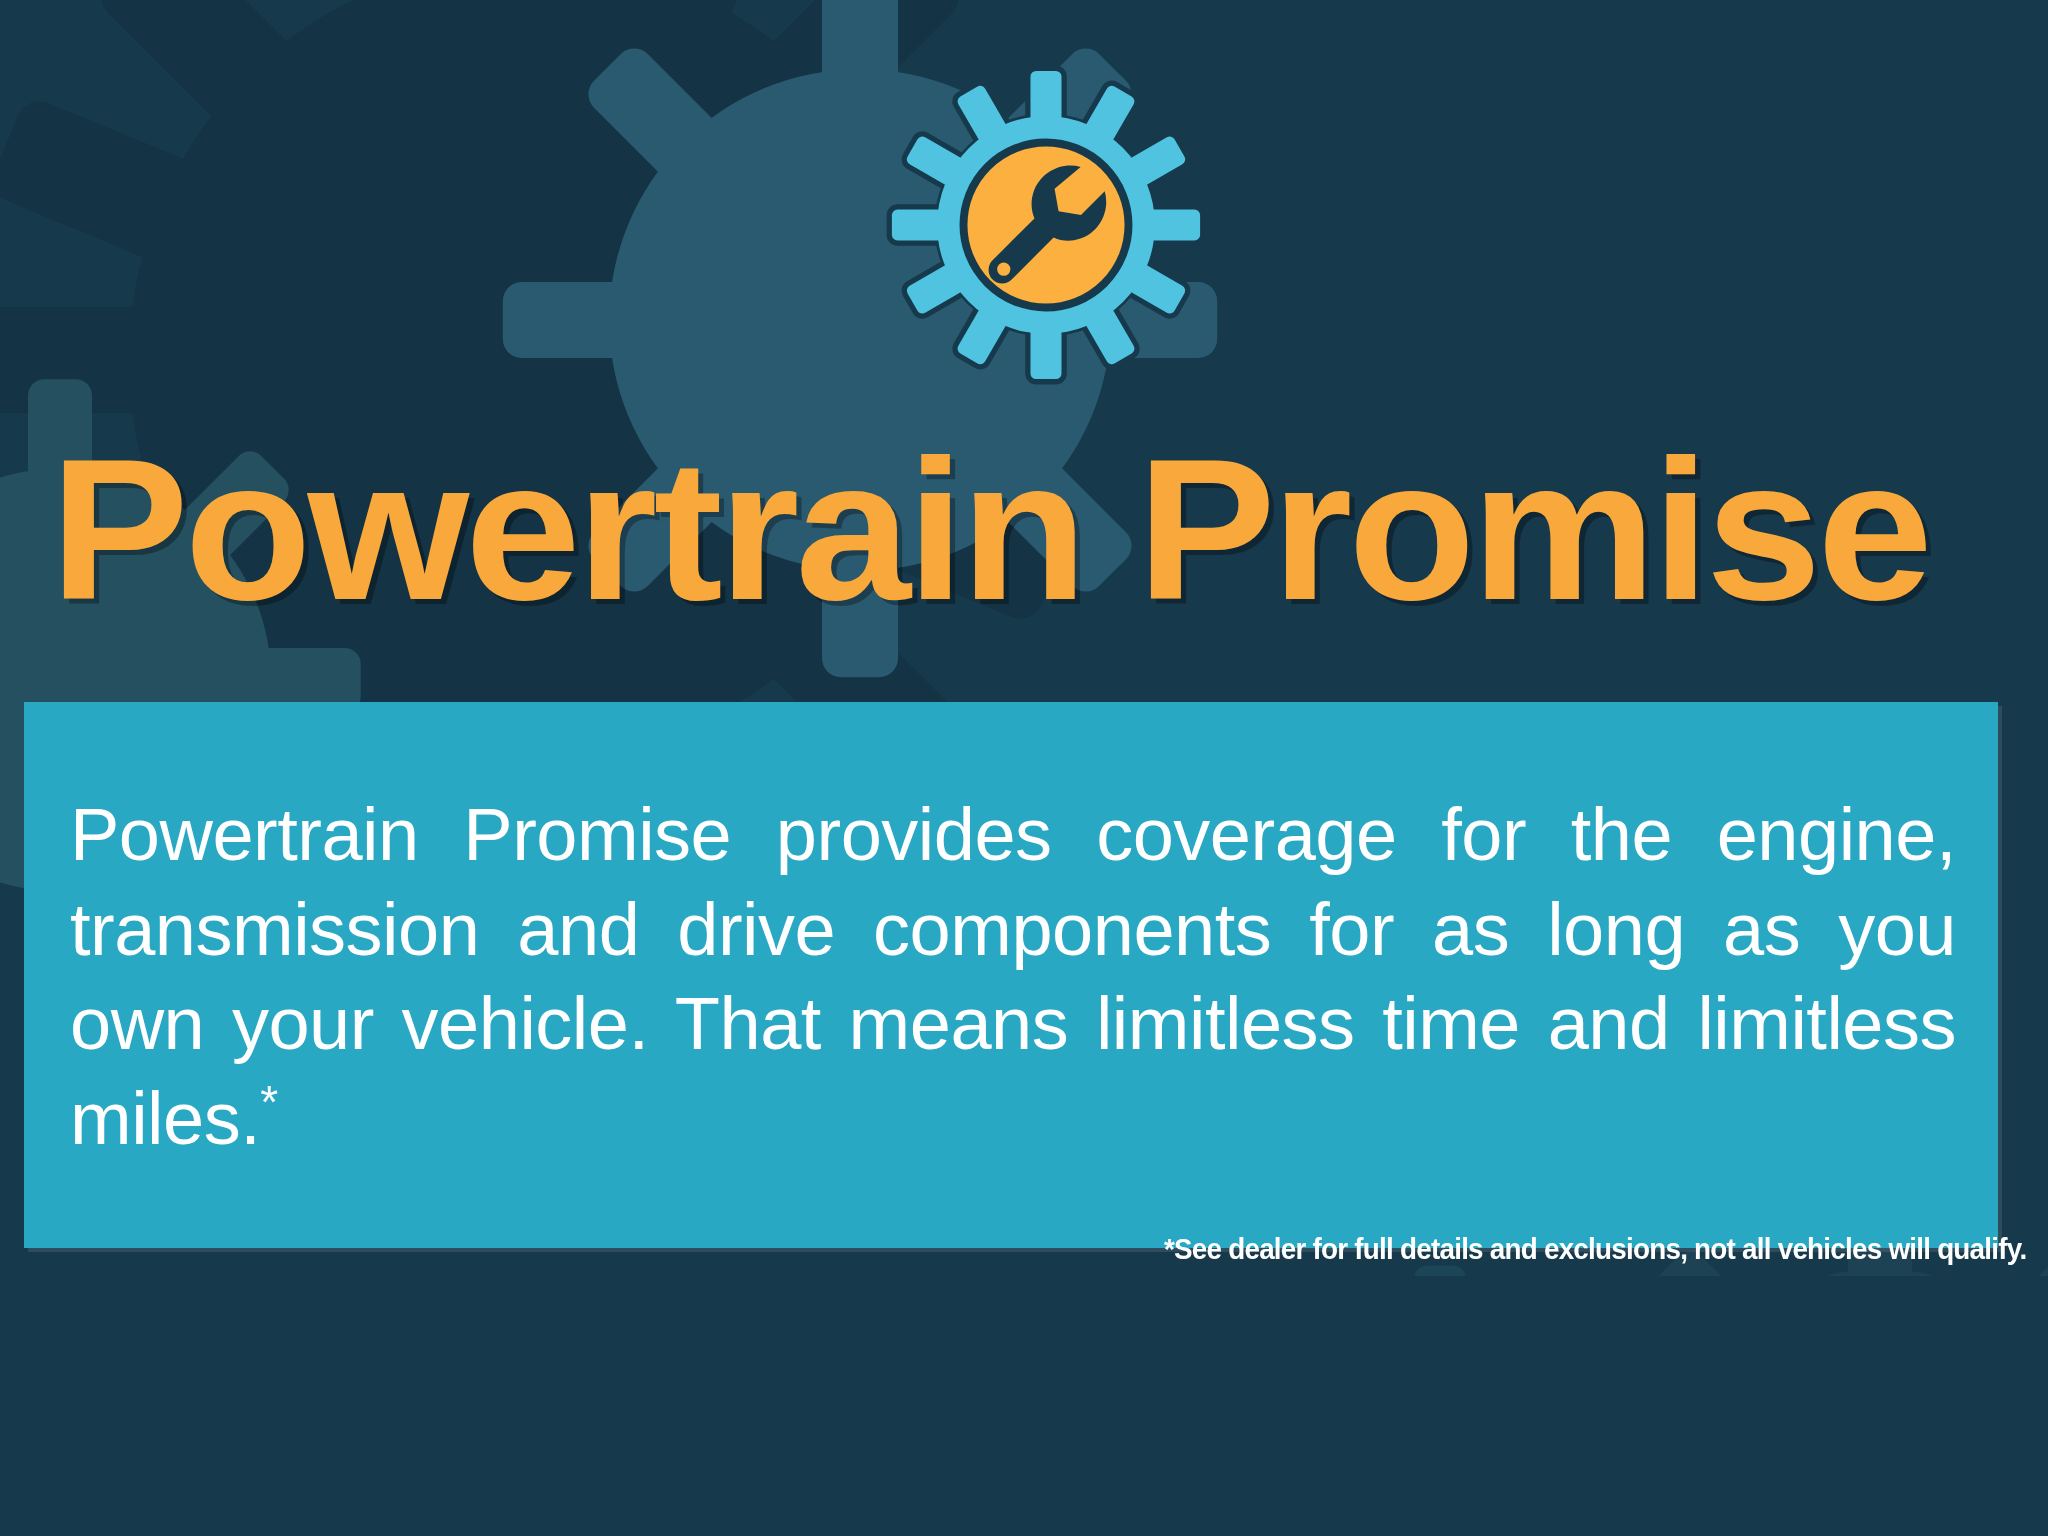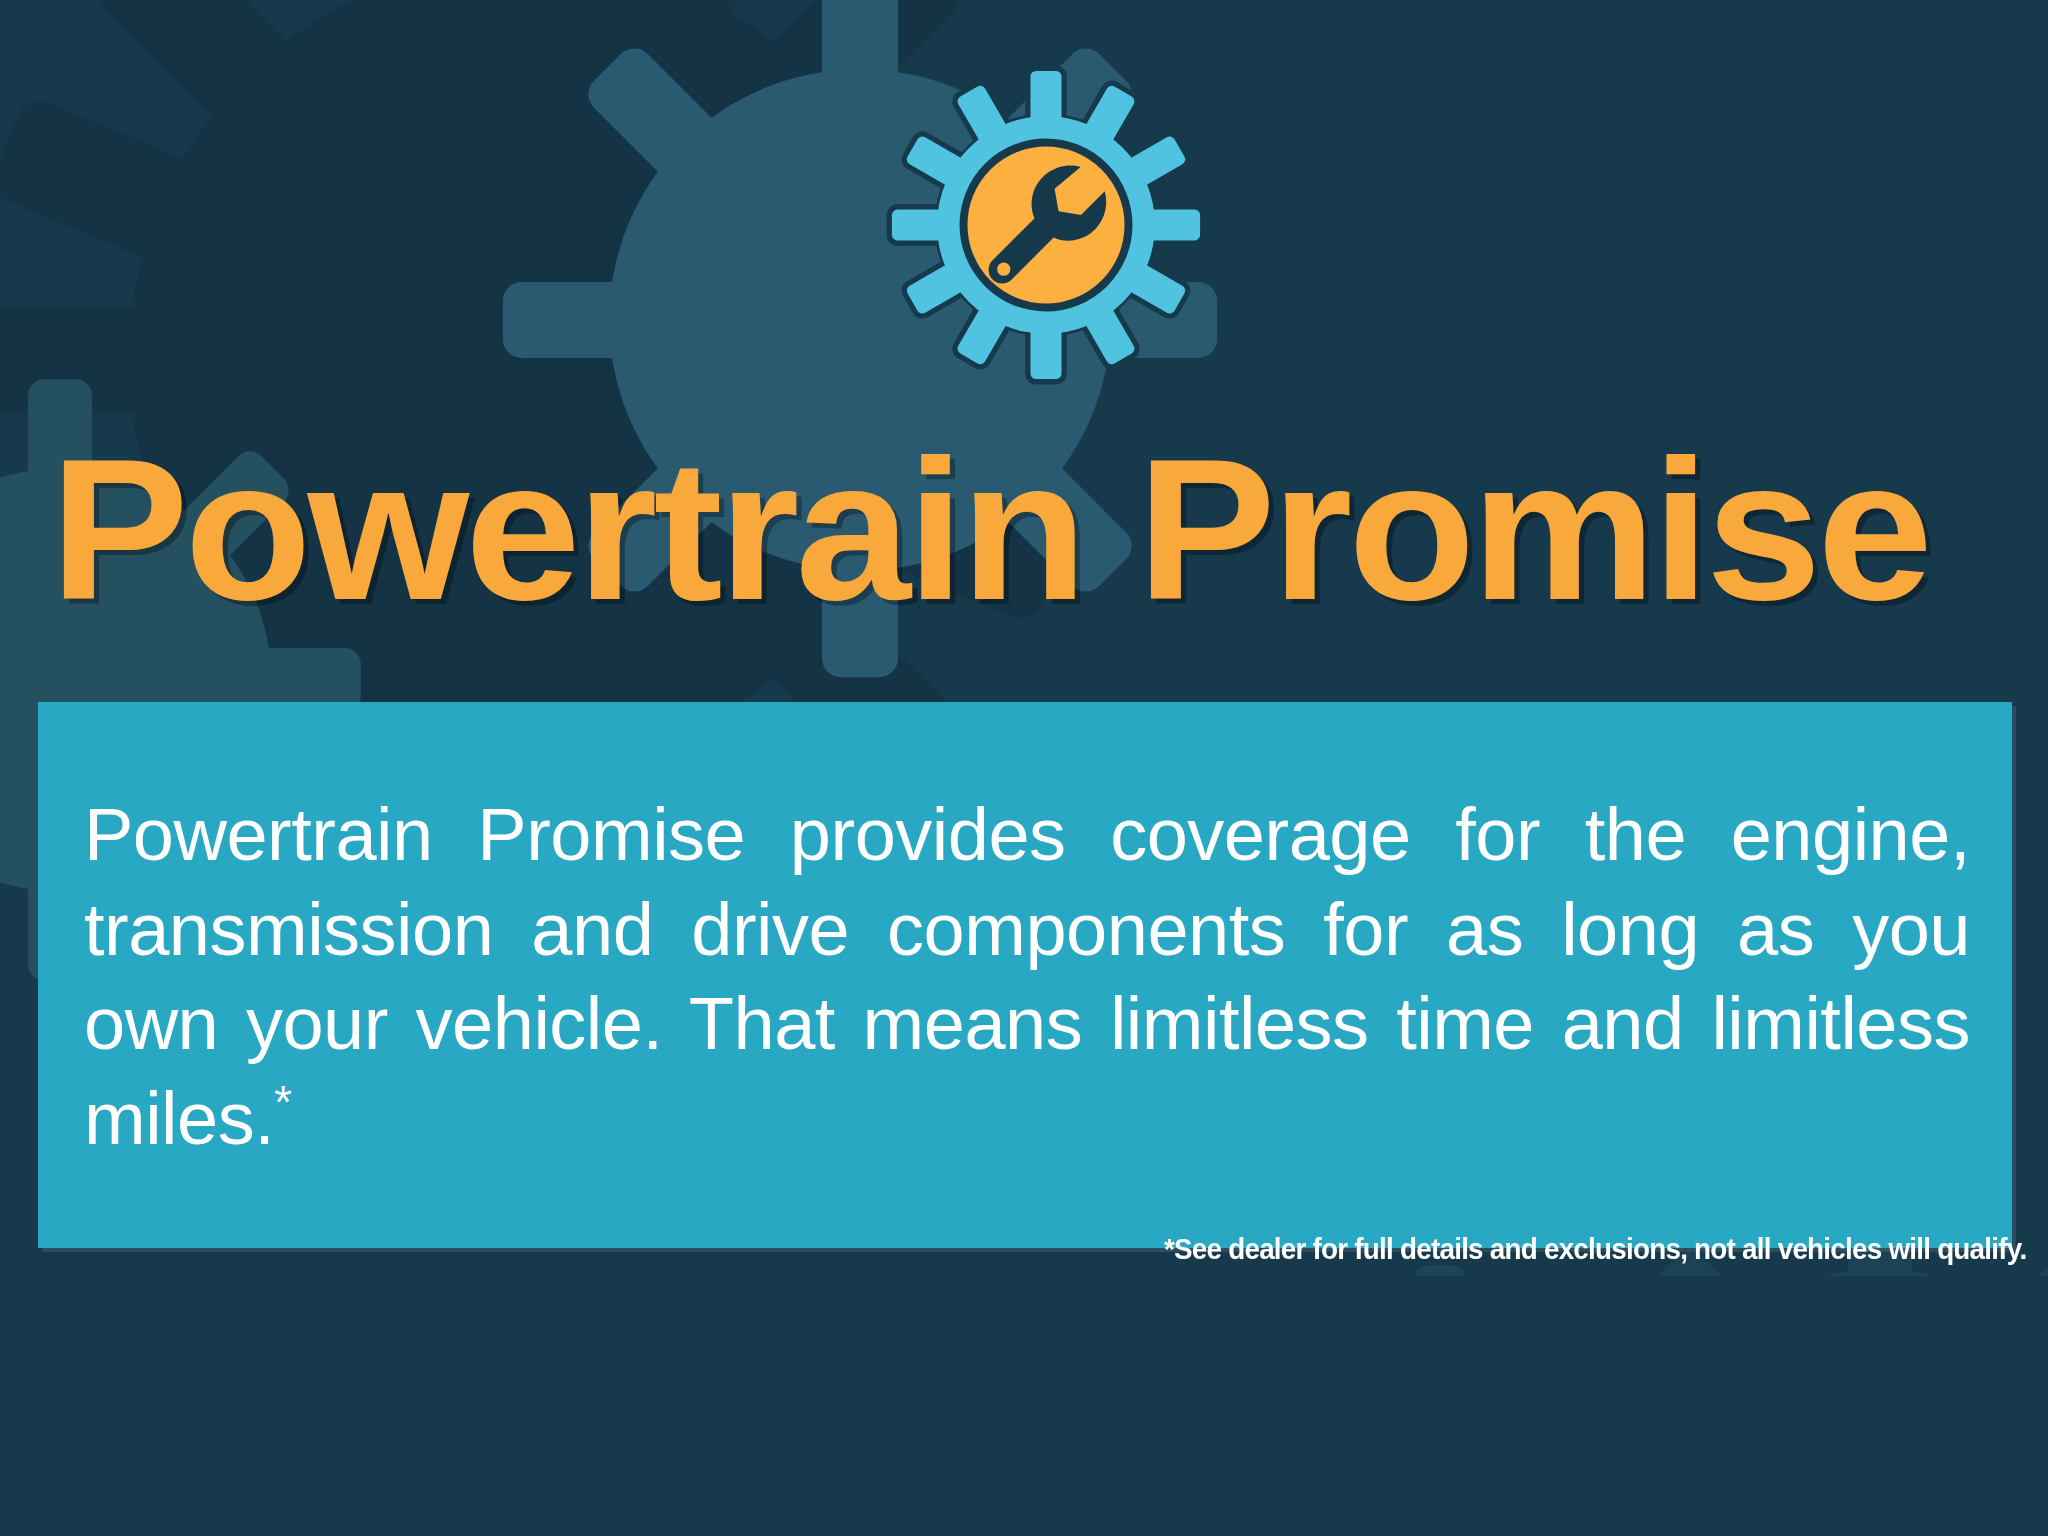--- a/index.html
+++ b/index.html
@@ -45,21 +45,21 @@
     letter-spacing:-4px;
     white-space:nowrap;
     transform:scaleX(1.04);
     transform-origin:left center;
     text-shadow:5px 5px 0 rgba(0,0,0,0.30);
   }
 
   
   .body-panel{
     position:absolute;
-    left:38px; top:702px;
+    left:24px; top:702px;
     width:1974px; height:546px;
     background:#29a8c4;
     box-shadow:4px 4px 0 rgba(255,255,255,0.10);
   }
   .body-text{
     position:absolute;
     left:46px; top:86px;
     width:1886px;
     color:#ffffff;
     font-size:74px;

